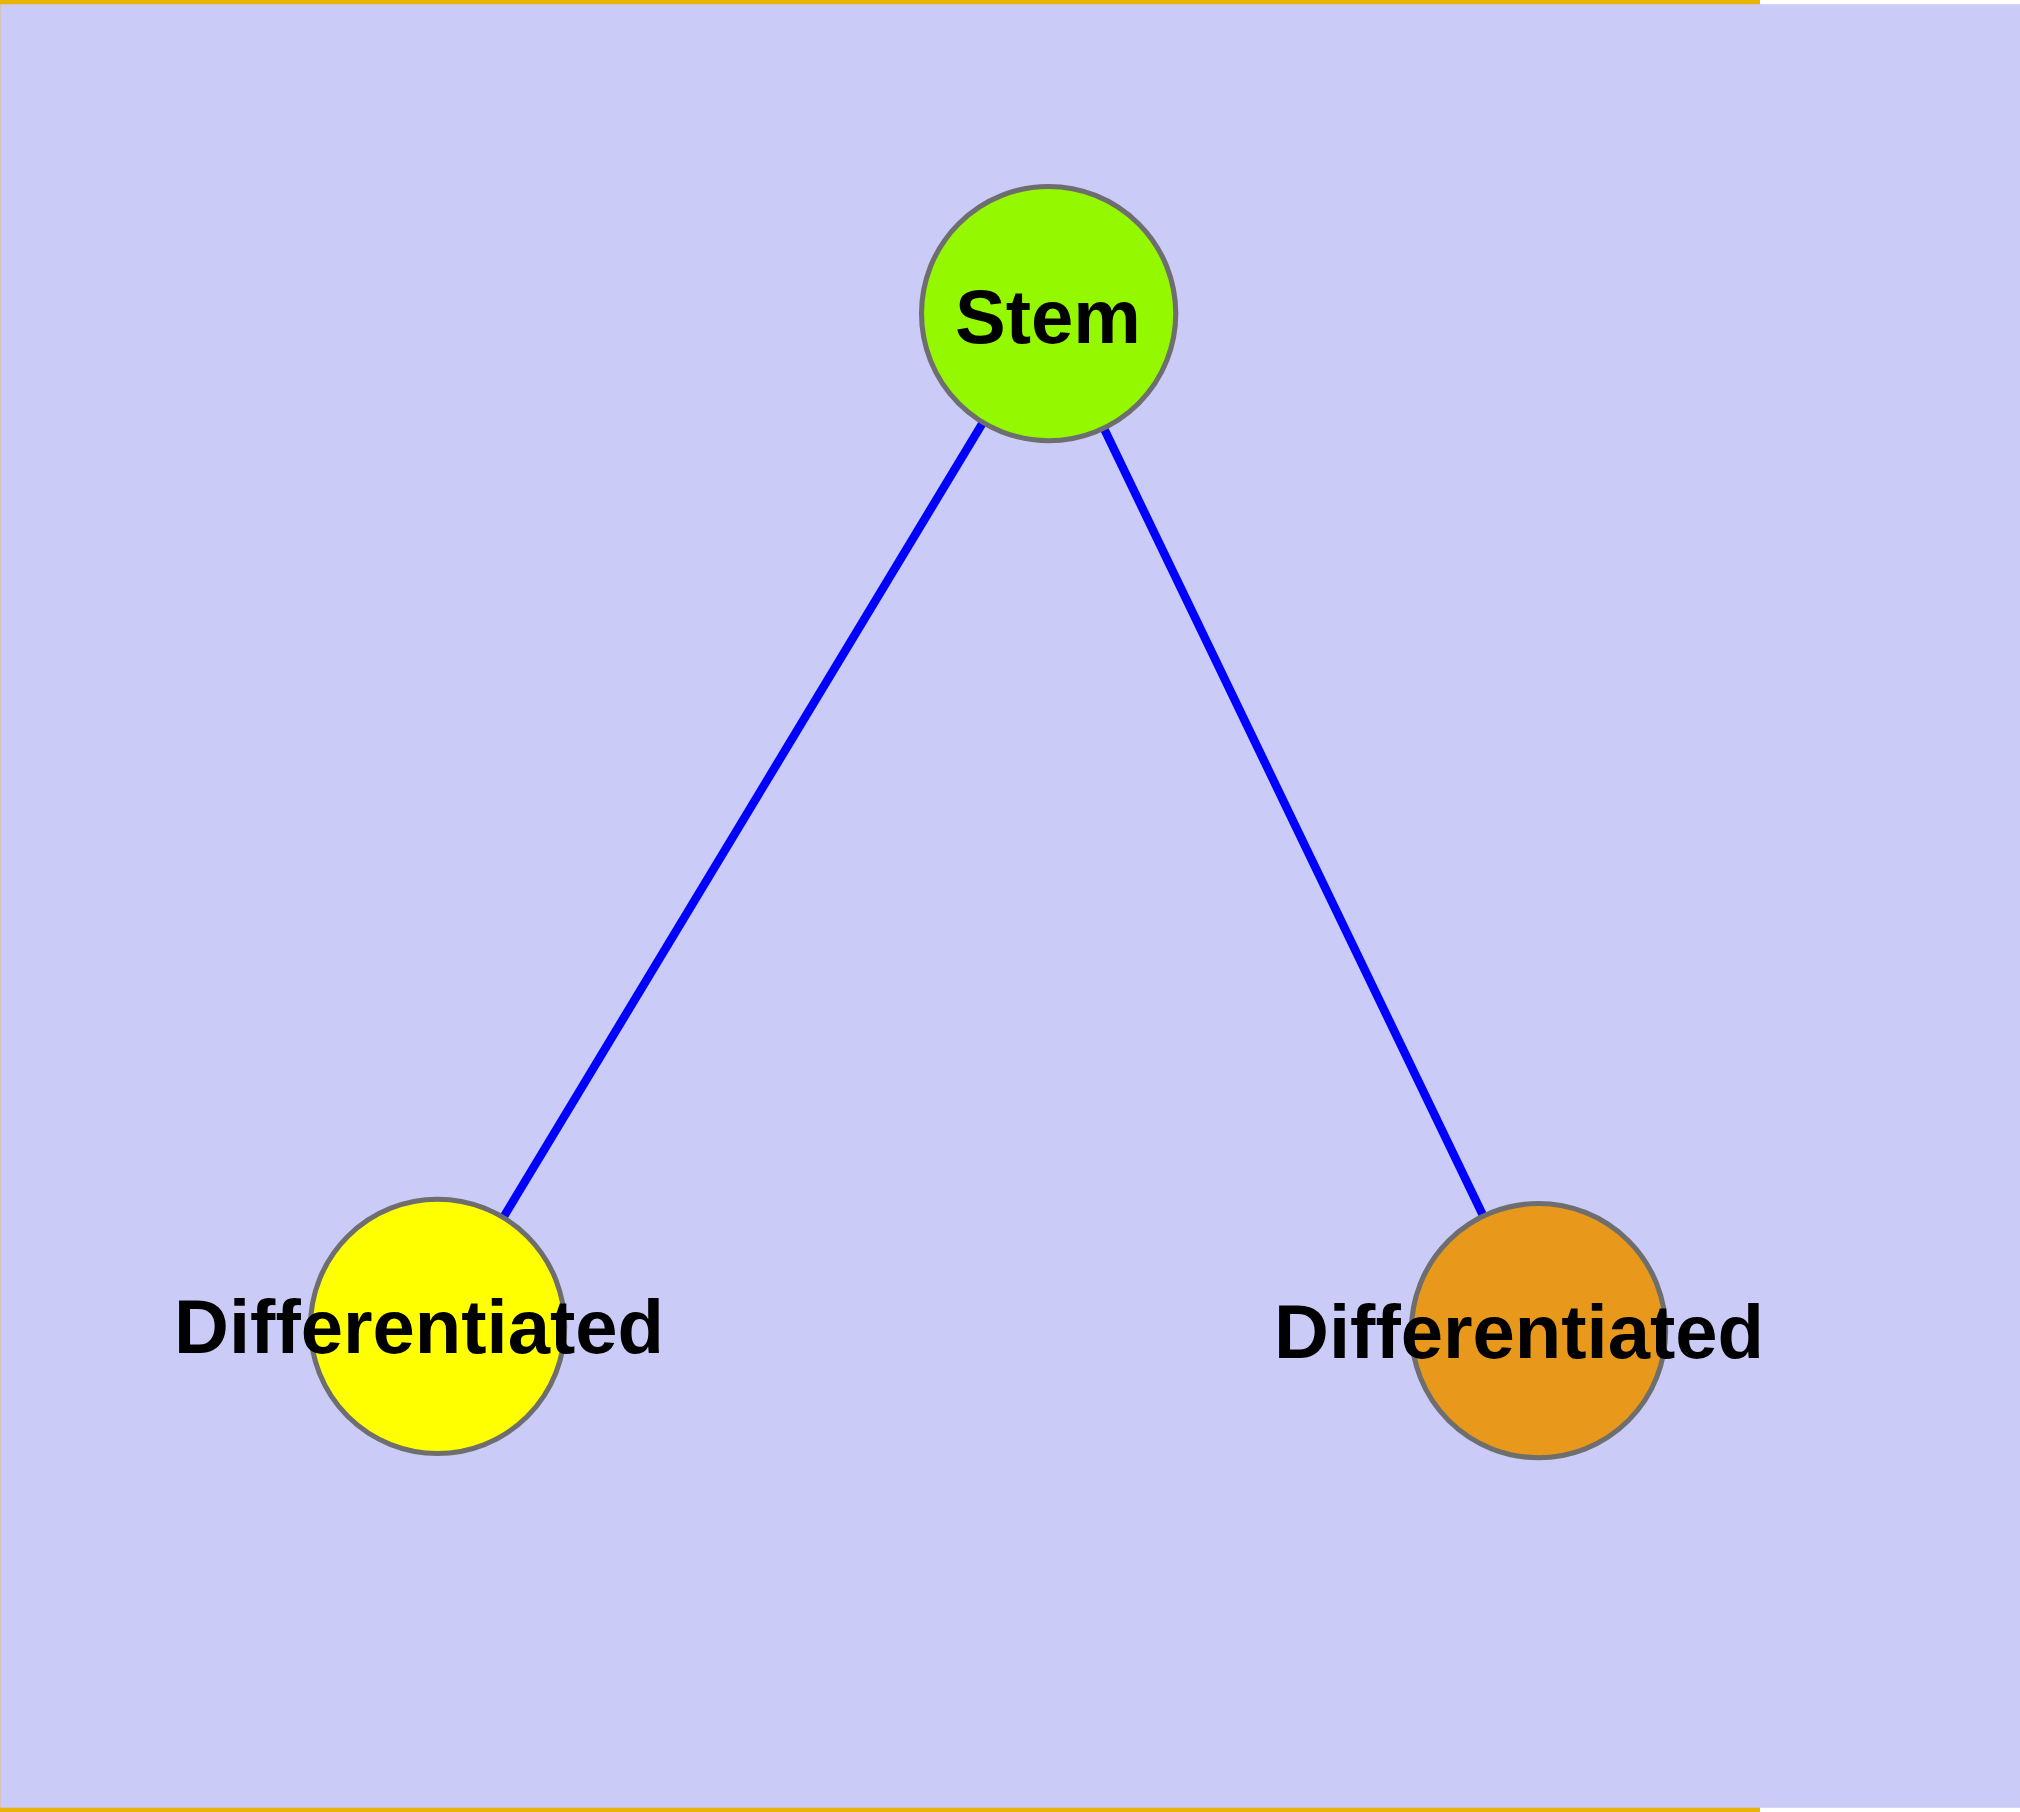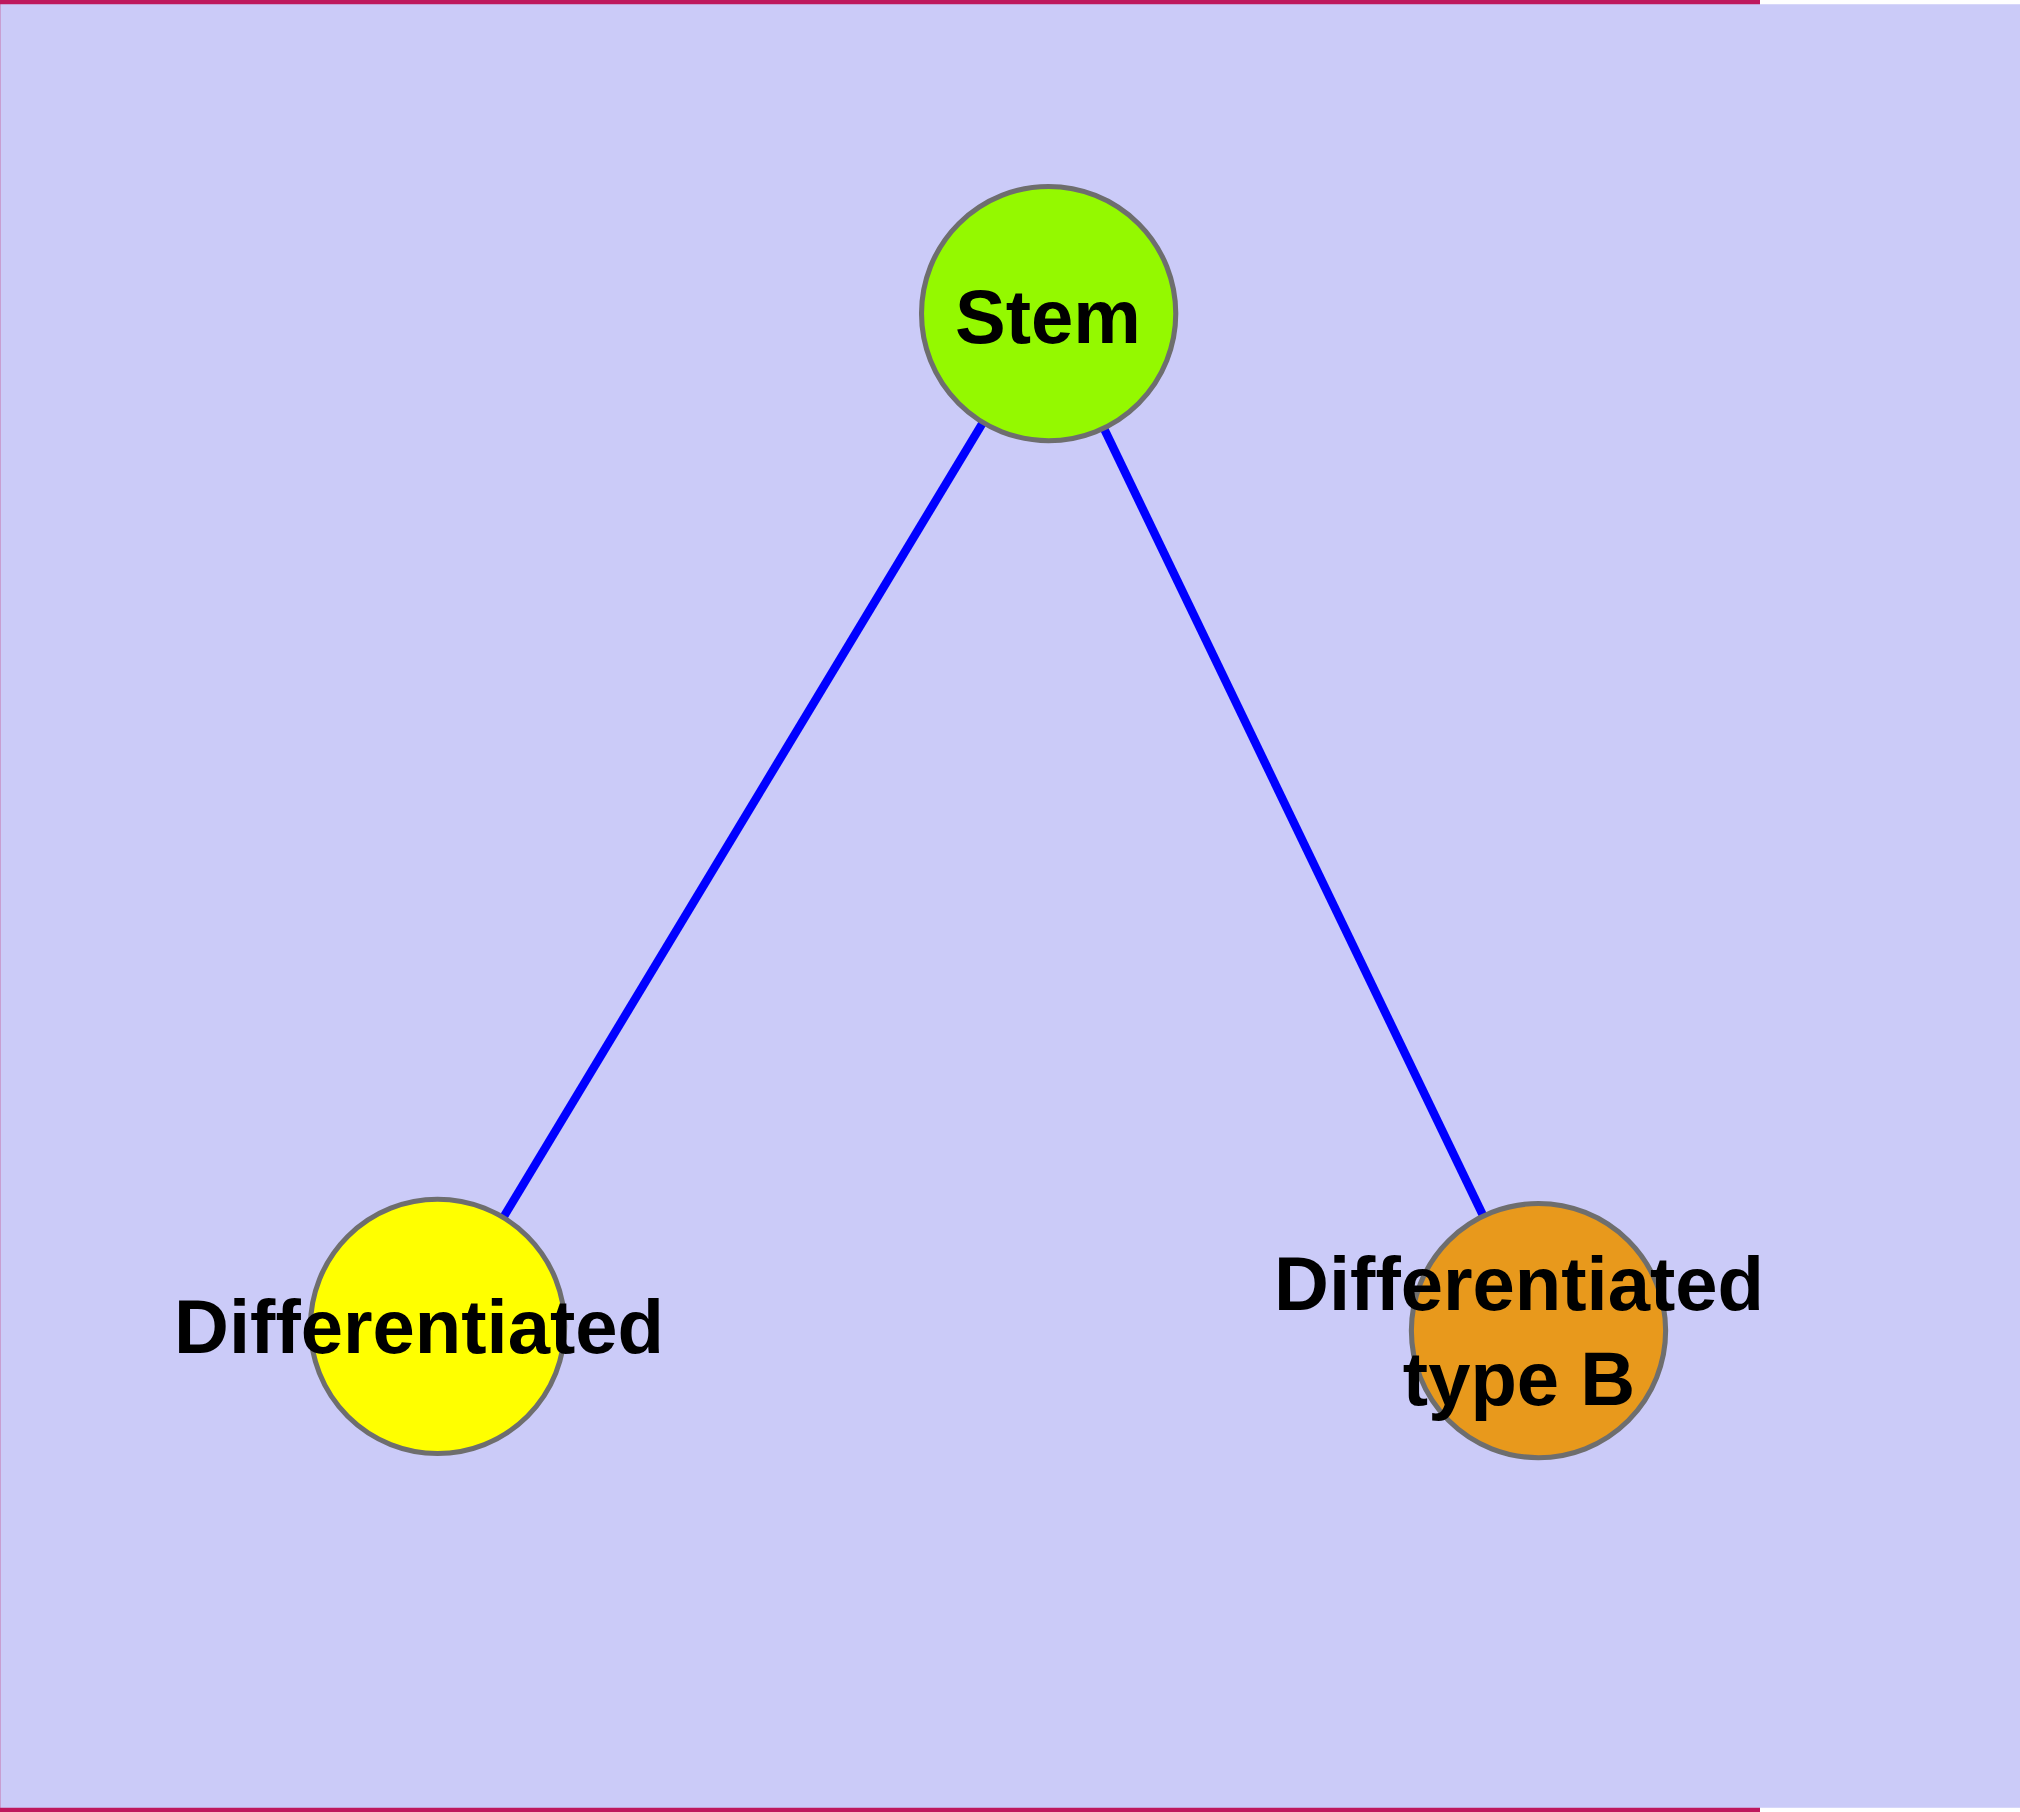--- a/index.html
+++ b/index.html
@@ -8,21 +8,21 @@
     background: #ffffff;
     width: 2021px;
     height: 1812px;
     overflow: hidden;
     font-family: "Liberation Sans", sans-serif;
   }
   .stage {
     position: relative;
     width: 1760px;
     height: 1812px;
-    background: #be185d;
+    background: #eab308;
   }
   .plot-svg {
     position: absolute;
     left: 0;
     top: 0;
     width: 2021px;
     height: 1812px;
     display: block;
   }
   .node-label {
@@ -59,17 +59,16 @@
   <div class="node-label" style="left:1048px; top:316px;">
     <span class="line">Stem</span>
   </div>
 
   <div class="node-label" style="left:419px; top:1326px;">
     <span class="line">Differentiated</span>
   </div>
 
   <div class="node-label" style="left:1519px; top:1331px;">
     <span class="line">Differentiated</span>
-    <span class="line">type B</span>
   </div>
 
 </div>
 
 
 </body></html>

